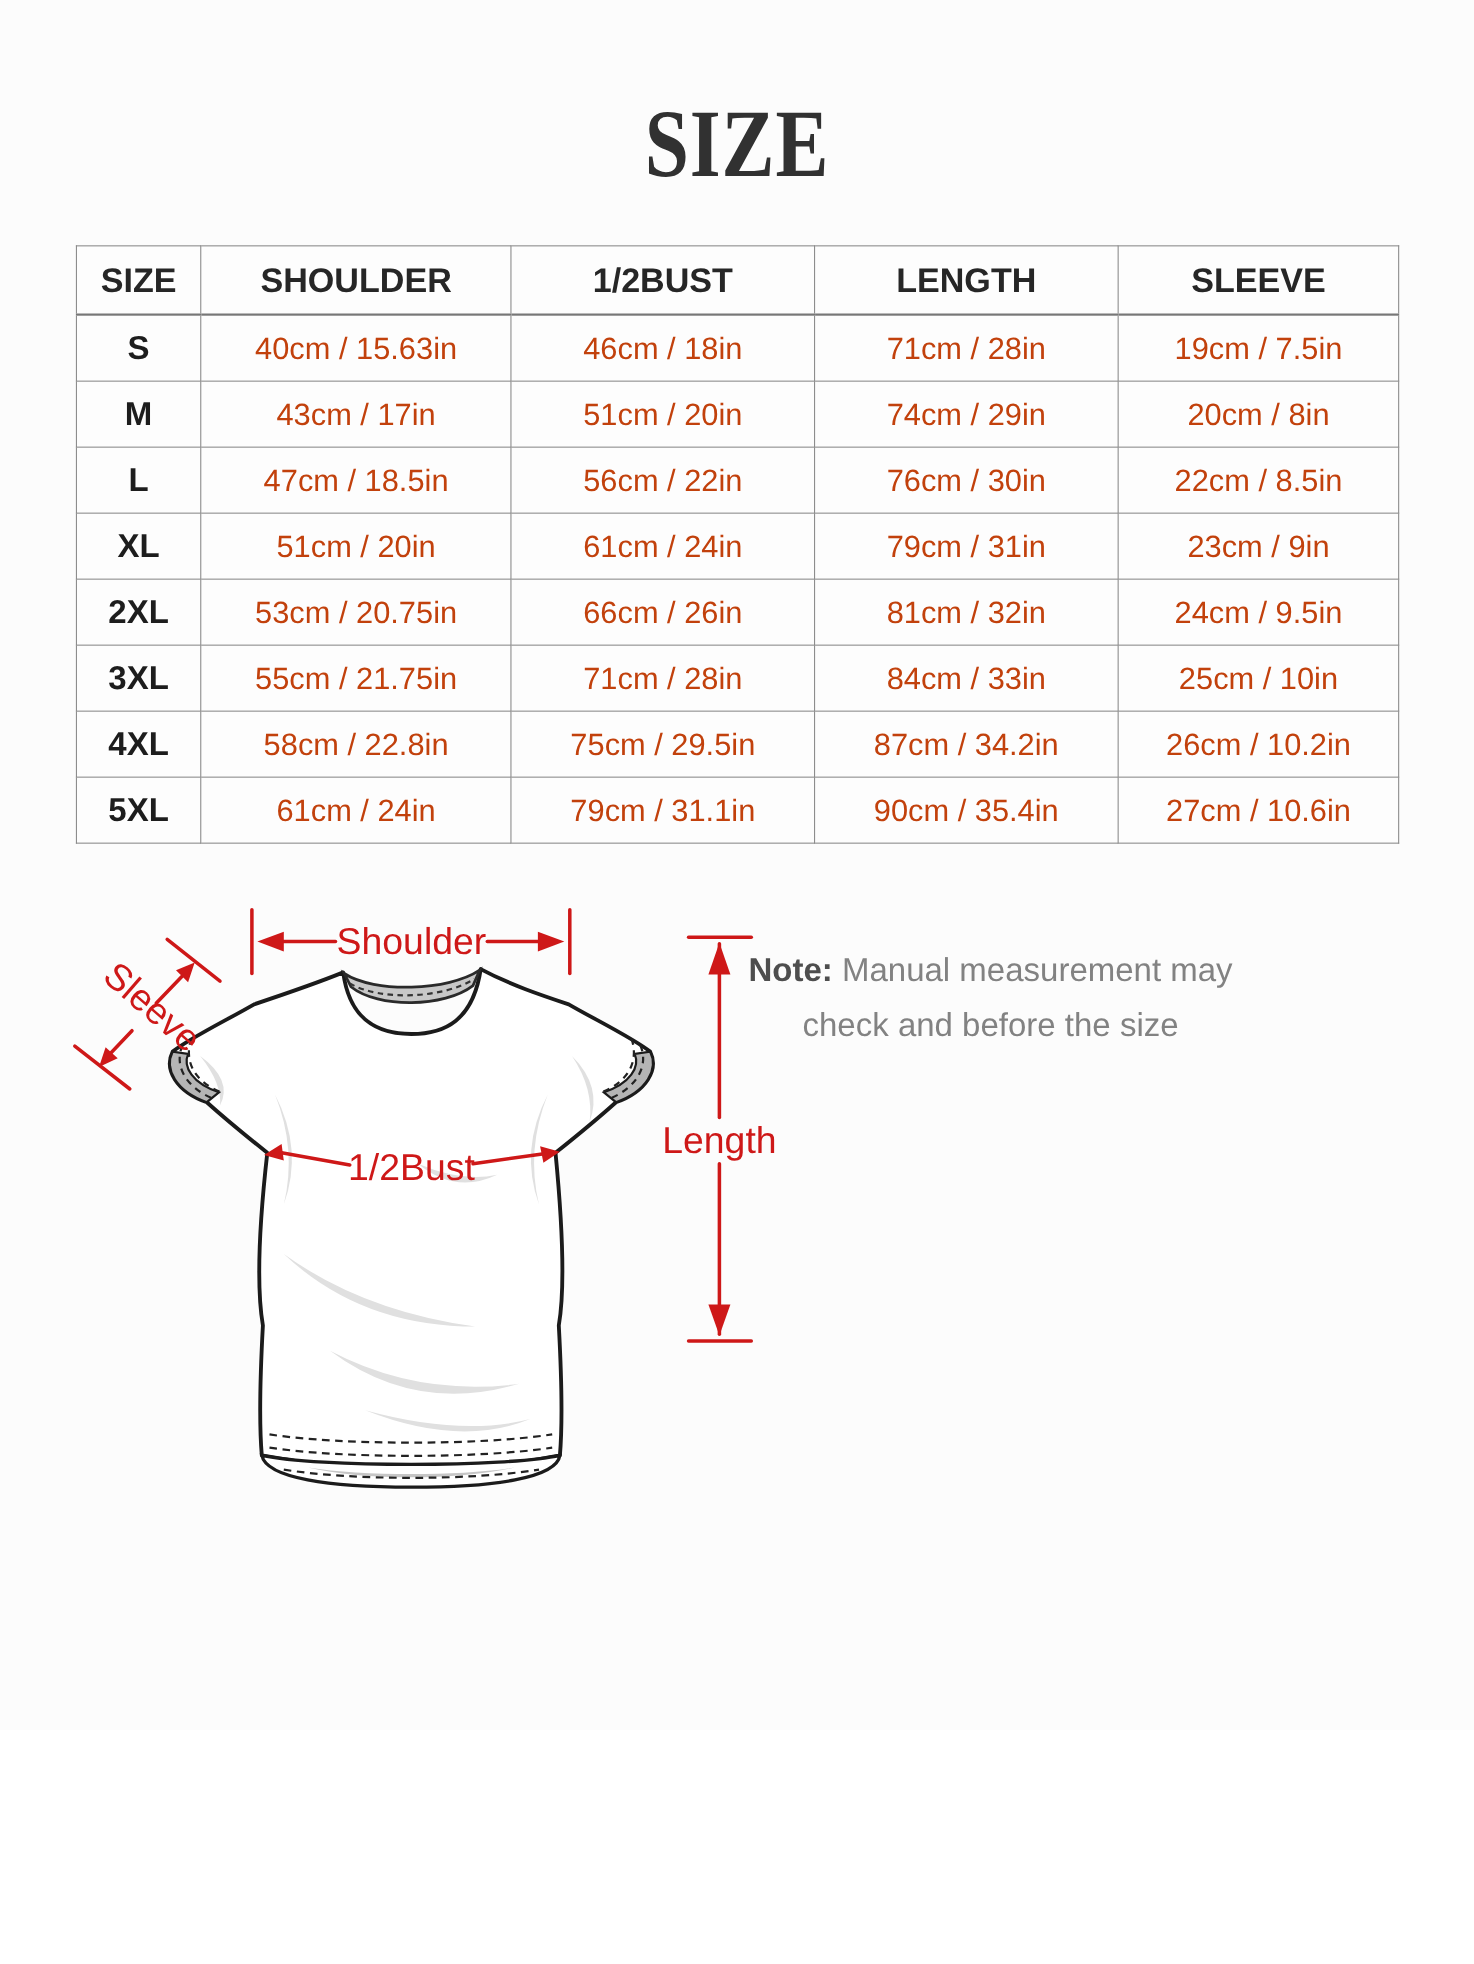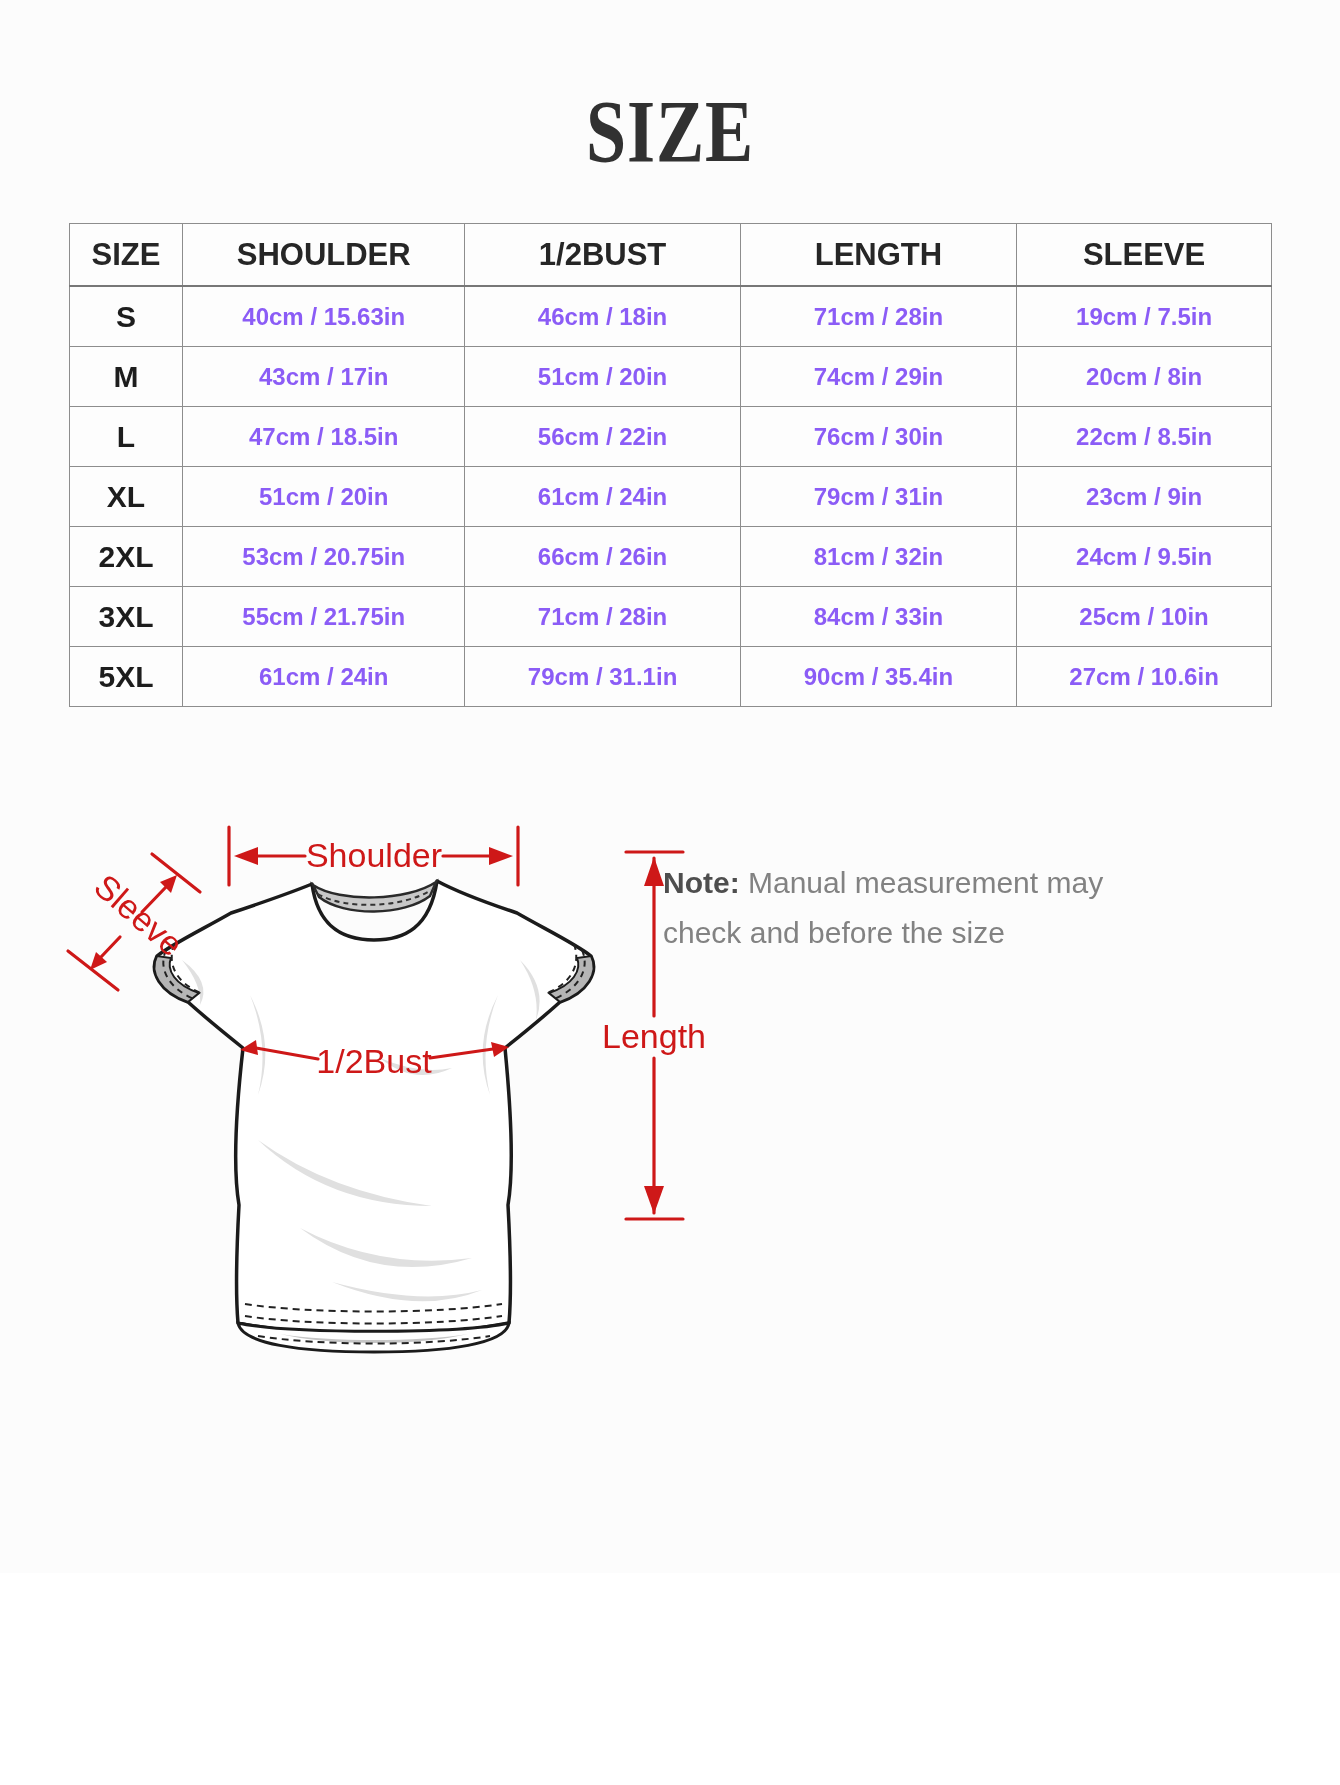--- a/index.html
+++ b/index.html
@@ -6,25 +6,25 @@
   #page{position:relative;width:1340px;height:1573px;background:#fcfcfc;overflow:hidden;
         font-family:"Liberation Sans", sans-serif;}
   .title{position:absolute;top:88px;left:0;width:1340px;text-align:center;
          font-family:"Liberation Serif", serif;font-weight:bold;font-size:88px;line-height:1;
          color:#313131;letter-spacing:1px;transform:scaleX(.82);}
   table.size-table{position:absolute;left:69px;top:223px;width:1203px;border-collapse:collapse;
          table-layout:fixed;background:#fdfdfd;}
   table.size-table th, table.size-table td{border:1px solid #8d8d8d;text-align:center;vertical-align:middle;
          padding:0;white-space:nowrap;overflow:hidden;}
   table.size-table th{height:61px;font-size:31px;font-weight:bold;color:#262626;border-bottom:2px solid #777;}
-  table.size-table td{height:59px;font-size:24px;color:#8b5cf6;font-weight:bold;}
+  table.size-table td{height:59px;font-size:28px;color:#c2410c;}
   table.size-table td.size-col{font-size:30px;font-weight:bold;color:#1d1d1d;}
   col.c-size{width:9.4%;} col.c-shoulder{width:23.5%;} col.c-bust{width:22.9%;}
   col.c-length{width:23.0%;} col.c-sleeve{width:21.2%;}
-  .note{position:absolute;left:663px;top:858px;width:475px;font-size:30px;line-height:50px;color:#828282;}
+  .note{position:absolute;left:663px;top:858px;width:475px;font-size:30px;line-height:50px;color:#828282;text-align:center;}
   .note .note-label{font-weight:bold;color:#4e4e4e;}
   svg.diagram{position:absolute;left:0;top:740px;}
   svg.diagram text{font-family:"Liberation Sans", sans-serif;}
 </style>
 </head>
 <body>
 
 <div id="page">
 
   <div class="title">SIZE</div>
@@ -81,20 +81,27 @@
           <td>66cm / 26in</td>
           <td>81cm / 32in</td>
           <td>24cm / 9.5in</td>
         </tr>
         <tr>
           <td class="size-col">3XL</td>
           <td>55cm / 21.75in</td>
           <td>71cm / 28in</td>
           <td>84cm / 33in</td>
           <td>25cm / 10in</td>
+        </tr>
+        <tr>
+          <td class="size-col">4XL</td>
+          <td>58cm / 22.8in</td>
+          <td>75cm / 29.5in</td>
+          <td>87cm / 34.2in</td>
+          <td>26cm / 10.2in</td>
         </tr>
         <tr>
           <td class="size-col">5XL</td>
           <td>61cm / 24in</td>
           <td>79cm / 31.1in</td>
           <td>90cm / 35.4in</td>
           <td>27cm / 10.6in</td>
         </tr>
       </tbody>
   </table>

